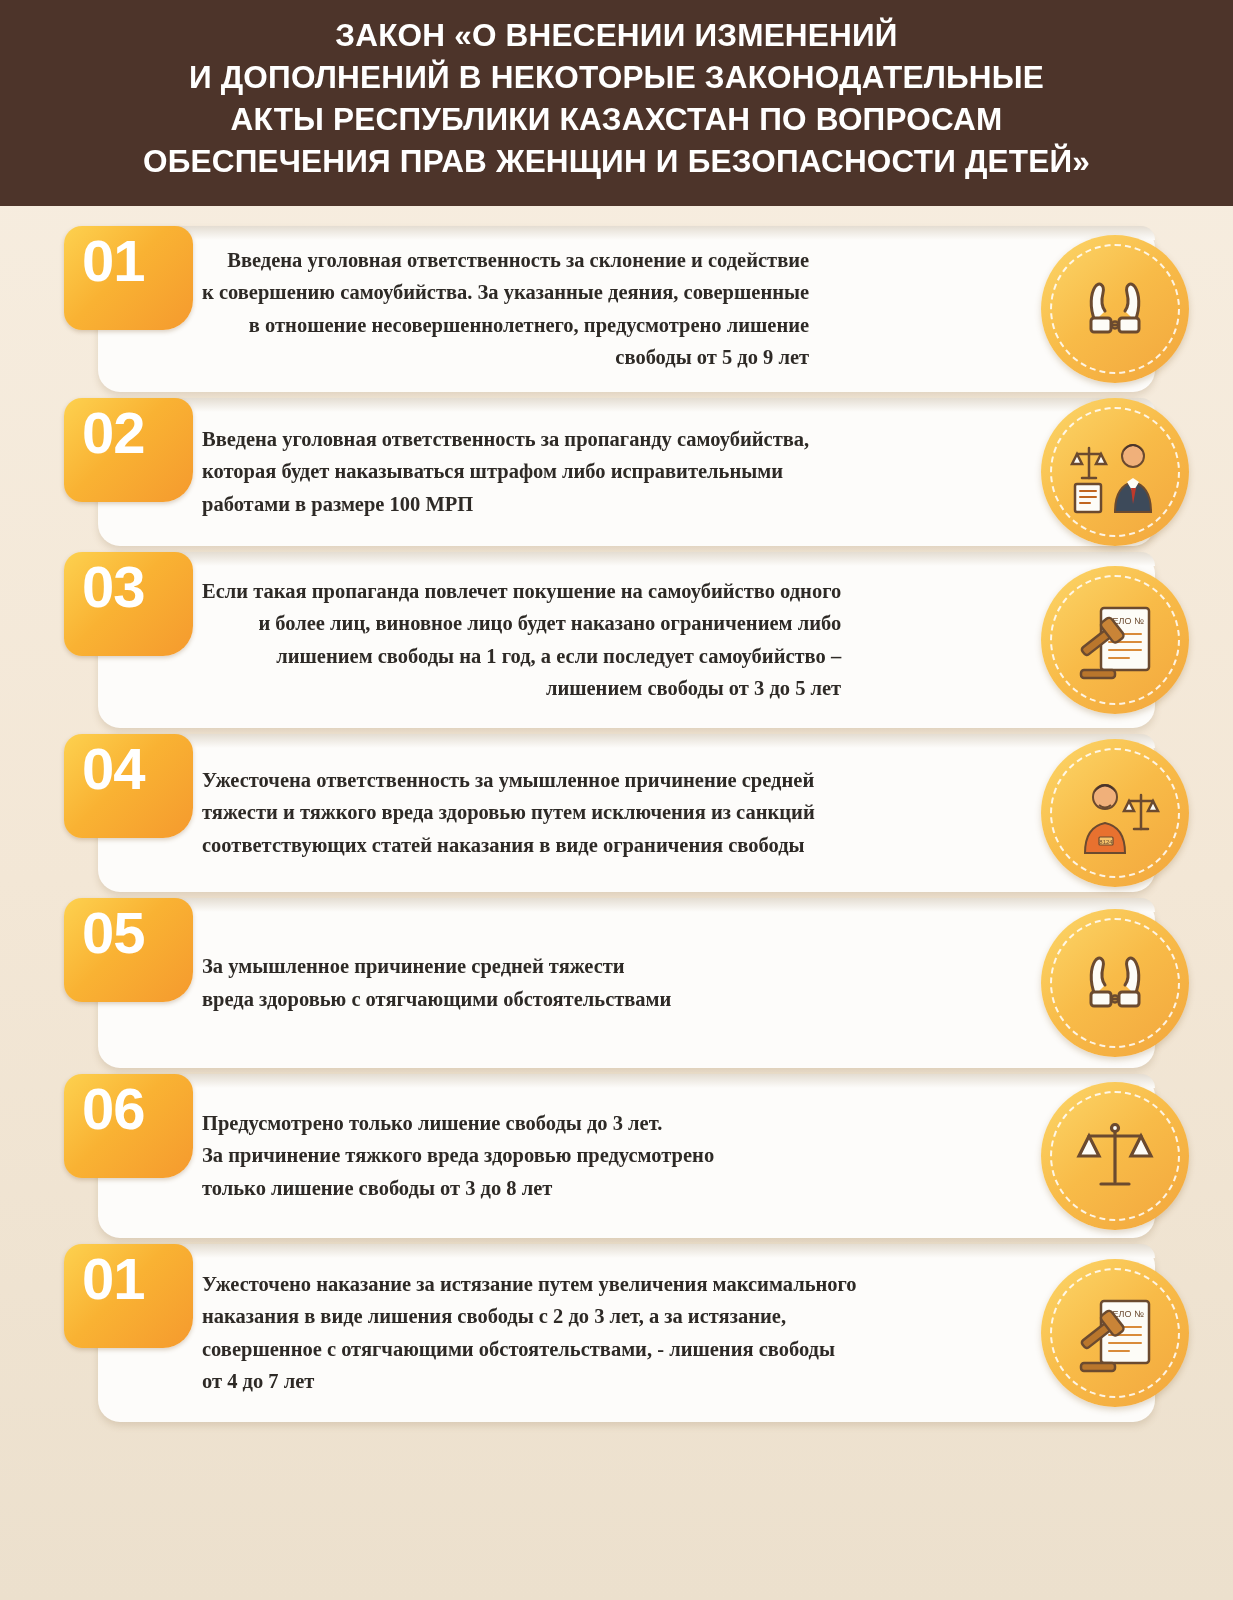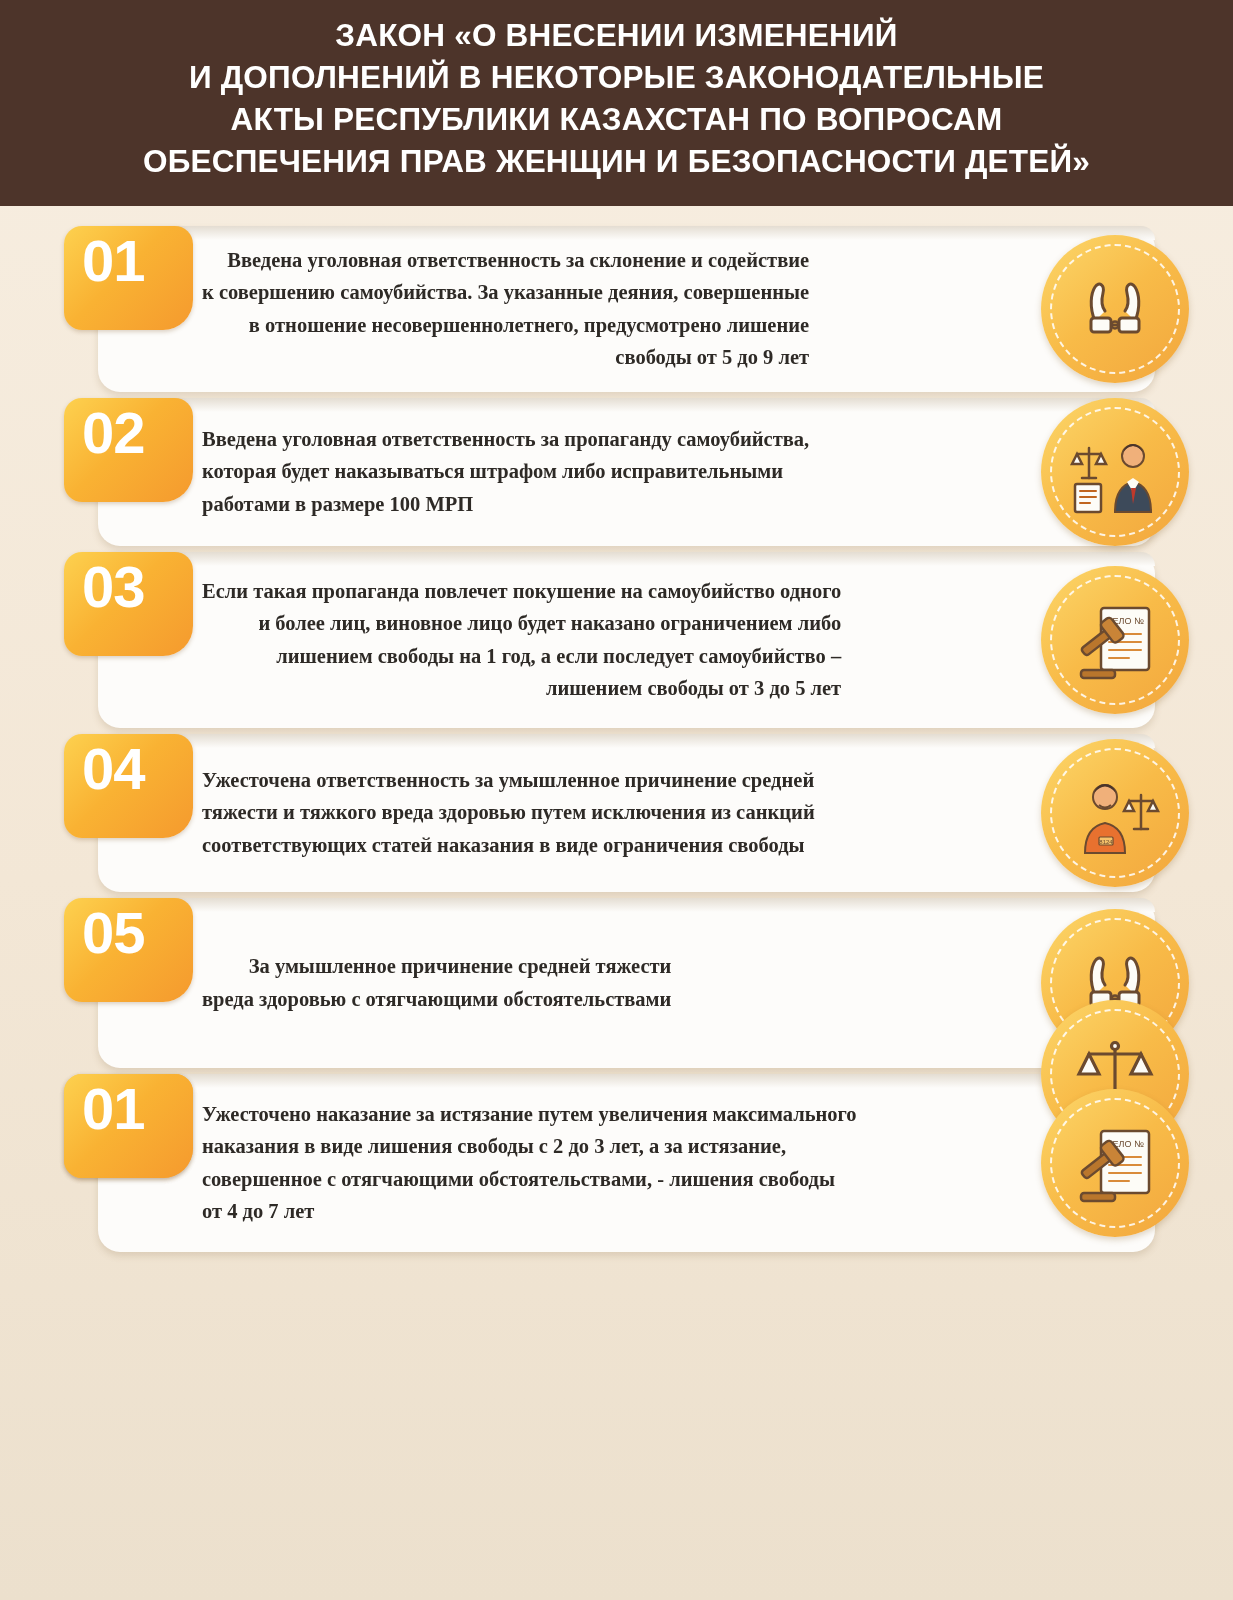--- a/index.html
+++ b/index.html
@@ -154,21 +154,21 @@
     border-radius: 50%;
     border: 2px dashed rgba(255,255,255,0.85);
   }
   .badge svg { position: relative; z-index: 2; }
 
   
   .r1 .card { min-height: 162px; text-align: right; }
   .r2 .card { min-height: 148px; }
   .r3 .card { min-height: 176px; text-align: right; }
   .r4 .card { min-height: 158px; }
-  .r5 .card { min-height: 170px; text-align: right; }
+  .r5 .card { min-height: 170px; }
   .r6 .card { min-height: 164px; }
   .r7 .card { min-height: 178px; }
 </style>
 </head>
 <body>
 
 <div class="page">
   <div class="page-inner"></div>
 
   <div class="header">
@@ -323,20 +323,26 @@
           <path d="M42 62 h8" stroke="#6b4a2f" stroke-width="3"></path>
           <circle cx="46" cy="62" r="3.5" fill="none" stroke="#6b4a2f" stroke-width="2.5"></circle>
         </svg>
       </div>
     </div>
 
     <div class="row r6">
       <div class="num-tab">
         <span class="num">06</span>
       </div>
+      <div class="card">
+        <div class="card-top-shade"></div>
+        <div class="card-text">Предусмотрено только лишение свободы до 3 лет.
+За причинение тяжкого вреда здоровью предусмотрено
+только лишение свободы от 3 до 8 лет</div>
+      </div>
       <div class="badge">
         <svg width="92" height="92" viewBox="0 0 92 92">
           <g stroke="#6b4a2f" stroke-width="3.2" fill="none" stroke-linecap="round">
             <path d="M46 16 v56"></path>
             <path d="M20 26 h52"></path>
             <path d="M20 26 l-10 20 h20 z" fill="#fdfcf7"></path>
             <path d="M72 26 l-10 20 h20 z" fill="#fdfcf7"></path>
             <path d="M32 74 h28"></path>
             <circle cx="46" cy="18" r="3.5" fill="#fdfcf7"></circle>
           </g>

